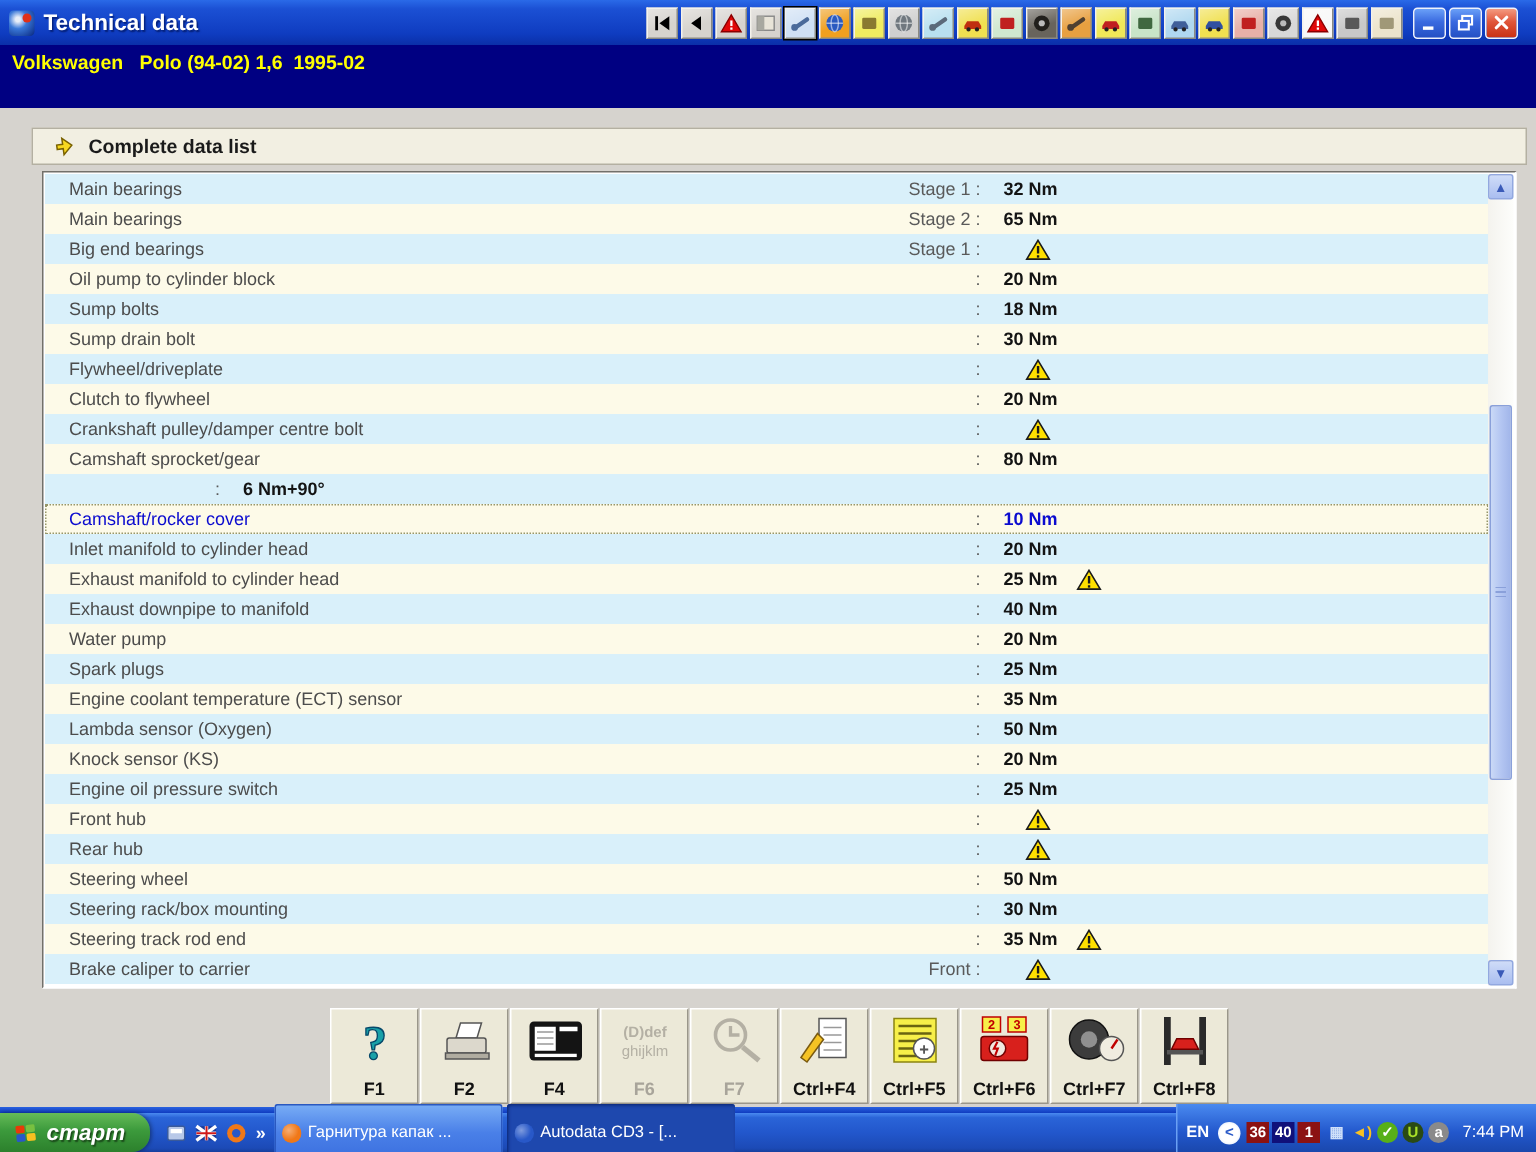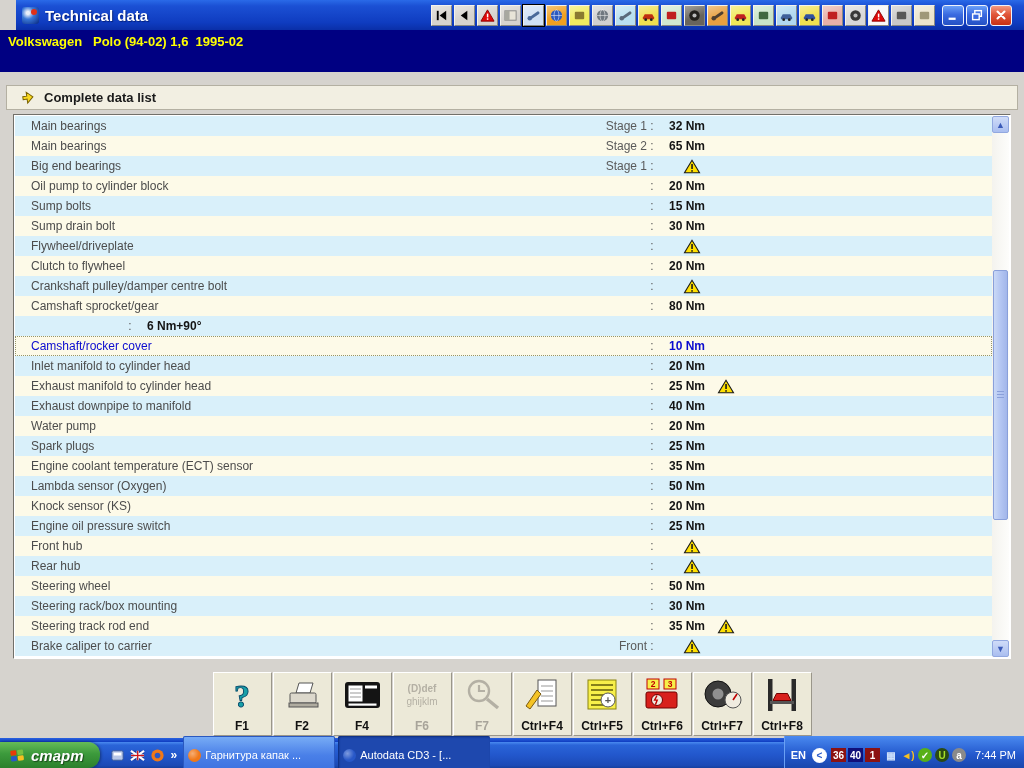--- a/index.html
+++ b/index.html
@@ -2,21 +2,21 @@
 <html><head>
 <meta charset="utf-8">
 <style>
   * { margin:0; padding:0; box-sizing:border-box; }
   html,body { width:1024px; height:768px; overflow:hidden; }
   body { font-family:"Liberation Sans", sans-serif; background:#d6d3ce; }
   #screen { width:1024px; height:768px; display:flex; flex-direction:column; }
 
   
   .titlebar { height:30px; background:linear-gradient(180deg,#2a6ae8 0%,#1b50d4 20%,#0f3cc0 75%,#0a2fa8 100%);
-    display:flex; align-items:center; padding:0 12px 0 6px; flex:0 0 30px;margin-left:16px; }
+    display:flex; align-items:center; padding:0 12px 0 6px; flex:0 0 30px; }
   .app-ico { width:17px; height:17px; border-radius:3px;
     background:radial-gradient(circle at 35% 35%, #e8eef8 10%, #3a78d8 40%, #10348e 90%);
     position:relative; flex:0 0 17px; }
   .app-ico::after { content:""; position:absolute; right:2px; top:2px; width:6px; height:6px; border-radius:50%;
     background:#e03018; }
   .win-title { color:#fff; font-weight:bold; font-size:15px; margin-left:6px; white-space:nowrap;
     text-shadow:1px 1px 1px #04207a; }
   .tb-icons { display:flex; gap:2px; margin-left:auto; align-items:center; }
   .tb-ico { width:21px; height:21px; border:1px solid #8a8a82; border-top-color:#f4f2ec; border-left-color:#f4f2ec;
     display:flex; align-items:center; justify-content:center; cursor:pointer; }
@@ -28,21 +28,21 @@
     display:flex; align-items:center; justify-content:center; cursor:pointer; }
   .wc-btn.close { background:linear-gradient(180deg,#f49a80 0%,#e0563a 45%,#c83014 100%); }
   .wc-btn svg { width:14px; height:14px; }
 
   
   .veh-header { height:42px; background:#000082; color:#ffff00; font-weight:bold; font-size:13px;
     padding:3px 16px 0 8px; flex:0 0 42px; }
   .veh-header div { white-space:pre; line-height:18px; }
 
   
-  .content { flex:1; display:flex; flex-direction:column; background:#d6d3ce; }
+  .content { flex:1; display:flex; flex-direction:column; background:#d6d3ce;padding-left:15px; }
   .section-bar { margin:13px 6px 4px 6px; height:25px; background:#f2efe2; border:1px solid #b4b0a2;
     display:flex; align-items:center; padding-left:14px; gap:9px; }
   .section-bar svg { width:14px; height:14px; }
   .section-title { font-size:13px; font-weight:bold; color:#1a1a1a; }
 
   
   .table-wrap { margin:0 13px; height:545px; background:#fff; position:relative;
     border:1px solid #fff; border-top-color:#72706a; border-left-color:#72706a; flex:0 0 545px; }
   .rows { position:absolute; left:1px; top:1px; bottom:1px; right:18px; overflow:hidden; }
   .row { height:20px; display:flex; align-items:center; font-size:12px; background:#d9f0fa; cursor:pointer; }
@@ -315,21 +315,21 @@
             <span class="rlabel">Oil pump to cylinder block</span>
             <span class="rqual">: </span>
             <span class="rval">
               <b>20 Nm</b>
             </span>
           </div>
           <div class="row">
             <span class="rlabel">Sump bolts</span>
             <span class="rqual">: </span>
             <span class="rval">
-              <b>15 Nm</b>
+              <b>18 Nm</b>
             </span>
           </div>
           <div class="row alt">
             <span class="rlabel">Sump drain bolt</span>
             <span class="rqual">: </span>
             <span class="rval">
               <b>30 Nm</b>
             </span>
           </div>
           <div class="row">

